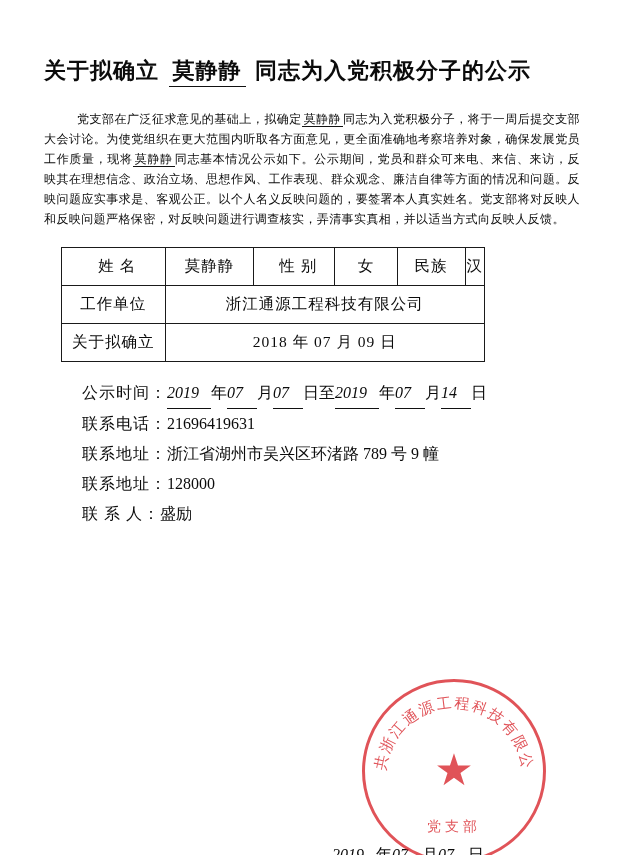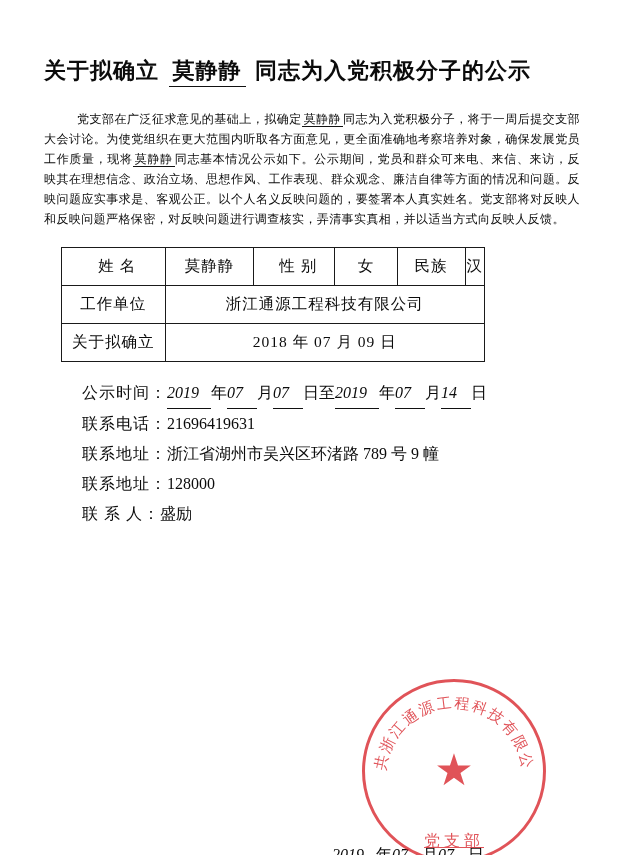--- a/index.html
+++ b/index.html
@@ -121,27 +121,26 @@
   }
   .stamp .arc text {
     fill: #d8232a;
     font-size: 15px;
     font-family: "Liberation Serif", serif;
     letter-spacing: 2px;
   }
   .stamp .sub {
     position: absolute;
     left: 50%;
-    bottom: 8px;
+    bottom: 24px;
     transform: translateX(-50%);
     color: #d8232a;
-    font-size: 16px;
+    font-size: 14px;
     letter-spacing: 4px;
     white-space: nowrap;
-    text-decoration: underline;
   }
 </style>
 </head>
 <body>
 
 <div class="page">
 
   <div class="title">
     <span>关于拟确立</span>
     <span class="blank">莫静静</span>

